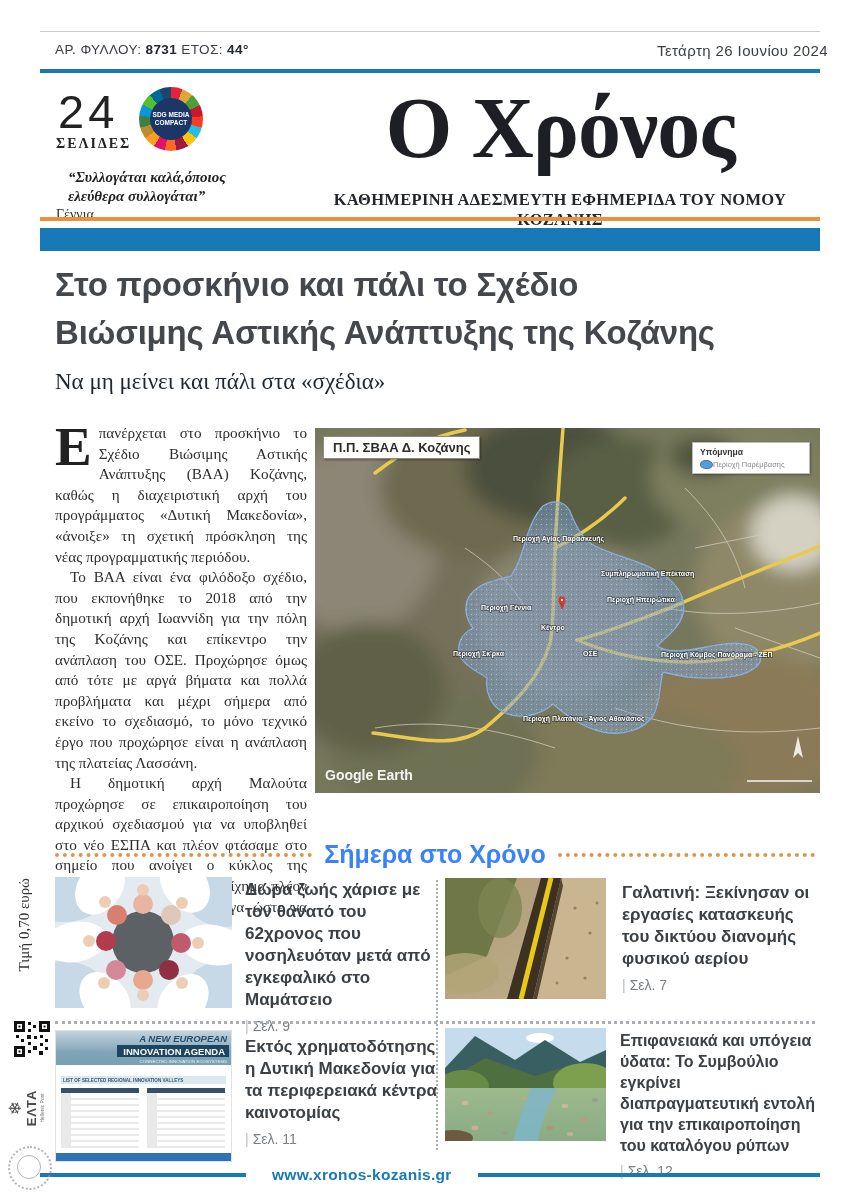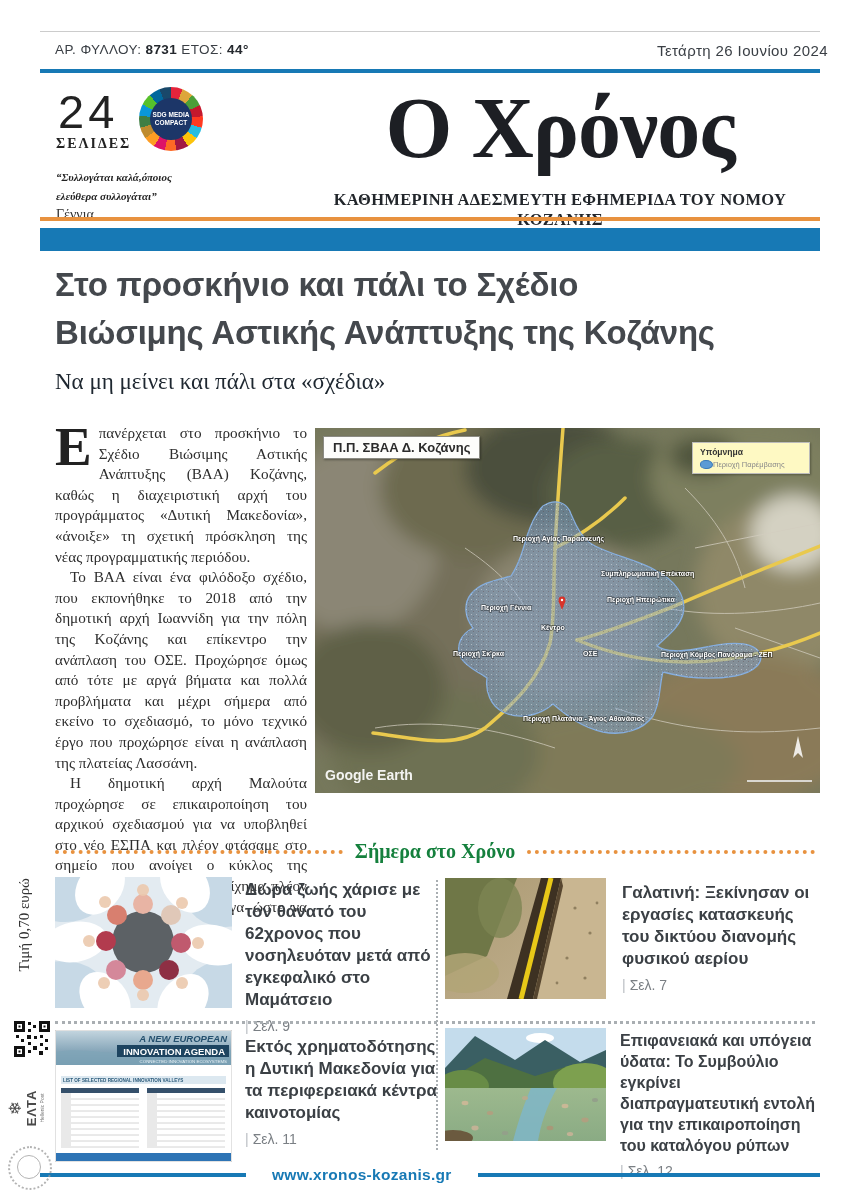--- a/index.html
+++ b/index.html
@@ -11,22 +11,22 @@
   .tophdr{top:42px;font-size:13.5px;color:#3a3f45;letter-spacing:.4px;}
   .tophdr b{font-weight:700;color:#24282d;}
   .blueline{left:40px;top:69px;width:780px;height:4px;background:#1779b5;}
   
   .pages-num{left:58px;top:84px;font-family:Liberation Sans, sans-serif;font-size:47px;color:#222;letter-spacing:4px;}
   .pages-lbl{left:56px;top:136px;font-family:"Liberation Serif",serif;font-weight:700;font-size:14px;letter-spacing:2px;color:#222;}
   .sdg{left:139px;top:87px;width:64px;height:64px;border-radius:50%;
        background:conic-gradient(#e5243b 0 21deg,#dda63a 21deg 42deg,#4c9f38 42deg 64deg,#c5192d 64deg 85deg,#ff3a21 85deg 106deg,#26bde2 106deg 127deg,#fcc30b 127deg 148deg,#a21942 148deg 170deg,#fd6925 170deg 191deg,#dd1367 191deg 212deg,#fd9d24 212deg 233deg,#bf8b2e 233deg 254deg,#3f7e44 254deg 276deg,#0a97d9 276deg 297deg,#56c02b 297deg 318deg,#00689d 318deg 339deg,#19486a 339deg 360deg);}
   .sdg-center{position:absolute;left:11px;top:11px;width:42px;height:42px;border-radius:50%;background:#1c3668;
        color:#fff;font-size:6.5px;font-weight:700;display:flex;align-items:center;justify-content:center;text-align:center;line-height:1.25;}
-  .quote{left:56px;top:168px;width:220px;font-family:"Liberation Serif",serif;font-style:italic;font-weight:700;
-         font-size:11px;line-height:19px;color:#222;}
+  .quote{left:68px;top:168px;width:220px;font-family:"Liberation Serif",serif;font-style:italic;font-weight:700;
+         font-size:15px;line-height:19px;color:#222;}
   .quote-author{left:56px;top:207px;font-family:"Liberation Serif",serif;font-size:14px;color:#333;}
   .mast-title{left:300px;top:78px;width:520px;text-align:center;font-family:"Liberation Serif",serif;
               font-weight:700;font-size:86px;line-height:100px;color:#1d1f24;letter-spacing:-1px;}
   .mast-sub{left:300px;top:190px;width:520px;text-align:center;font-family:"Liberation Serif",serif;
             font-weight:700;font-size:16.5px;color:#22262b;letter-spacing:.3px;}
   .orangeline{left:40px;top:217px;width:780px;height:4px;background:#e8923f;}
   .bluebar{left:40px;top:228px;width:780px;height:23px;background:#1779b5;}
   
   .headline{left:55px;top:261px;width:760px;font-weight:700;font-size:33px;line-height:48px;color:#44484d;letter-spacing:-.2px;}
   .subhead{left:55px;top:369px;width:700px;font-family:"Liberation Serif",serif;font-size:23px;color:#1e2730;}
@@ -34,30 +34,30 @@
   .article{left:55px;top:423px;width:252px;font-family:"Liberation Serif",serif;font-size:15.2px;
            line-height:20.6px;color:#2d2d2d;text-align:justify;}
   .article p{margin:0;}
   .article p.ind{text-indent:15px;}
   .dropcap{float:left;font-size:55px;line-height:44px;font-weight:700;margin:2px 7px 0 0;color:#222;}
   .cont{margin-top:2px;text-indent:15px;}
   
   .map{left:315px;top:428px;width:505px;height:365px;background:#76785c;}
   .map-title{left:8px;top:8px;background:#fdfdfb;border:1px solid #8b8b83;padding:3px 9px;
              font-weight:700;font-size:13px;color:#2b2b2b;box-shadow:1px 1px 2px rgba(0,0,0,.35);}
-  .map-legend{right:10px;top:14px;background:#fef9c3;border:1px solid #bbb;padding:4px 7px;width:102px;
+  .map-legend{right:10px;top:14px;background:#ffffff;border:1px solid #bbb;padding:4px 7px;width:102px;
               box-shadow:1px 1px 2px rgba(0,0,0,.3);}
   .map-legend .lg-t{font-size:8.5px;font-weight:700;color:#333;margin-bottom:3px;}
   .lg-row{display:flex;align-items:center;gap:0;}
   .lg-blob{width:11px;height:7px;border-radius:50% 60% 55% 50%;background:#5b9bd5;border:1px solid #3a7ab8;}
   .lg-lbl{font-size:7.5px;color:#8a8a8a;}
   
   .sect{left:55px;top:840px;width:760px;display:flex;align-items:center;gap:12px;}
   .dotline{flex:1;border-top:4px dotted #e8923f;height:0;}
-  .sect-title{font-weight:700;font-size:20px;color:#15803d;white-space:nowrap;font-family:Liberation Serif, serif;}
+  .sect-title{font-weight:700;font-size:25px;color:#3b82f6;white-space:nowrap;}
   
   .news-title{font-weight:700;font-size:17px;line-height:22px;color:#3b4045;}
   .news-title.small{font-size:16px;line-height:21px;}
   .news-page{margin-top:7px;font-size:14px;color:#7a7f84;}
   .news-page .bar{color:#b9bec2;margin-right:4px;}
   .vdiv{left:436px;top:880px;height:270px;width:0;border-left:2px dotted #a9aeb2;}
   .hdiv{left:55px;top:1021px;width:760px;height:0;border-top:3px dotted #a9aeb2;}
   .thumb{display:block;}
   
   .footer{left:40px;top:1166px;width:780px;display:flex;align-items:center;gap:26px;}

